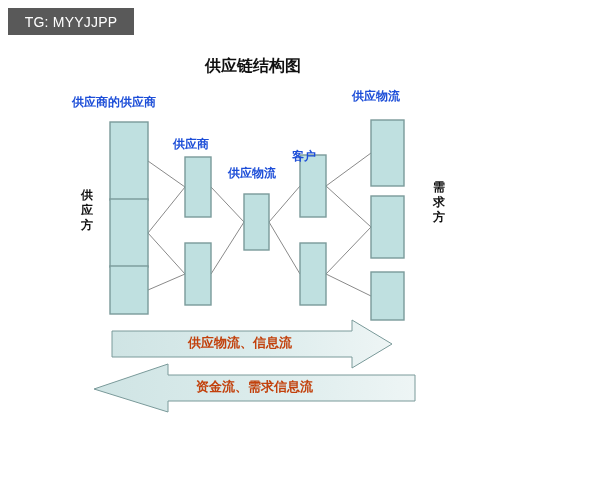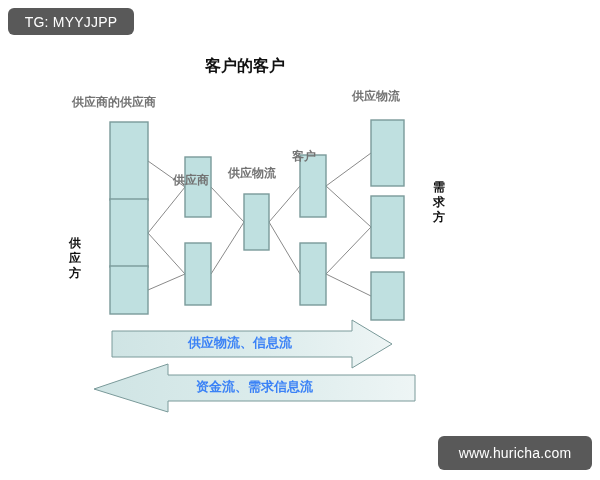--- a/index.html
+++ b/index.html
@@ -26,21 +26,20 @@
   
   .watermark {
     position: absolute;
     background: #595959;
     color: #ffffff;
     font-family: "Liberation Sans", sans-serif;
     display: flex;
     align-items: center;
     justify-content: center;
     letter-spacing: 0.2px;
-    border-radius: 6px;
   }
   #wm-top {
     left: 8px;
     top: 8px;
     width: 126px;
     height: 27px;
     font-size: 14px;
   }
   #wm-bottom {
     left: 438px;
@@ -63,50 +62,50 @@
     color: #111111;
     text-align: left;
   }
 
   
   .col-label {
     position: absolute;
     font-family: "DejaVu Sans", "Liberation Sans", sans-serif;
     font-weight: bold;
     font-size: 12px;
-    color: #737373;
+    color: #1d4ed8;
     white-space: nowrap;
   }
   .side-label {
     position: absolute;
     font-family: "DejaVu Sans", "Liberation Sans", sans-serif;
     font-weight: bold;
     font-size: 12px;
     line-height: 15px;
     color: #111111;
     width: 14px;
     text-align: center;
     word-break: break-all;
   }
 
   #lbl-sup-sup { left: 72px;  top: 94px; }
-  #lbl-sup     { left: 173px; top: 136px; margin-top: 36px; }
+  #lbl-sup     { left: 173px; top: 136px; }
   #lbl-core    { left: 228px; top: 165px; }
   #lbl-cust    { left: 292px; top: 132px; margin-top: 16px; }
   #lbl-cust-cust { left: 352px; top: 88px; }
-  #lbl-supply-side { left: 68px;  top: 188px; margin-top: 48px; }
+  #lbl-supply-side { left: 80px;  top: 188px; }
   #lbl-demand-side { left: 432px; top: 180px; font-family: Liberation Serif, serif; }
 
   
   .flow-label {
     position: absolute;
     font-family: Liberation Serif, serif;
     font-weight: bold;
     font-size: 13px;
-    color: #3b82f6;
+    color: #c2410c;
     white-space: nowrap;
     text-align: center;
   }
   #flow1-label { left: 188px; top: 334px; }
   #flow2-label { left: 196px; top: 378px; }
 </style>
 </head>
 <body>
 
 <div id="canvas">
@@ -153,21 +152,21 @@
         <rect x="371" y="120" width="33" height="66" fill="#bfe0e0" stroke="#7a9a9a" stroke-width="1.4"></rect>
         <rect x="371" y="196" width="33" height="62" fill="#bfe0e0" stroke="#7a9a9a" stroke-width="1.4"></rect>
         <rect x="371" y="272" width="33" height="48" fill="#bfe0e0" stroke="#7a9a9a" stroke-width="1.4"></rect>
       </g>
 
     <polygon points="112,331 352,331 352,320 392,344 352,368 352,357 112,357" fill="url(#flowGrad1)" stroke="#7a9a9a" stroke-width="1"></polygon>
 
     <polygon points="415,375 168,375 168,364 94,389 168,412 168,401 415,401" fill="url(#flowGrad2)" stroke="#7a9a9a" stroke-width="1"></polygon>
   </svg>
 
-  <div id="title">客户的客户</div>
+  <div id="title">供应链结构图</div>
 
   <div class="col-label" id="lbl-sup-sup">供应商的供应商</div>
 
   <div class="col-label" id="lbl-sup">供应商</div>
 
   <div class="col-label" id="lbl-core">供应物流</div>
 
   <div class="col-label" id="lbl-cust">客户</div>
 
   <div class="col-label" id="lbl-cust-cust">供应物流</div>
@@ -175,15 +174,14 @@
   <div class="side-label" id="lbl-supply-side">供应方</div>
 
   <div class="side-label" id="lbl-demand-side">需求方</div>
 
   <div class="flow-label" id="flow1-label">供应物流、信息流</div>
 
   <div class="flow-label" id="flow2-label">资金流、需求信息流</div>
 
   <div class="watermark" id="wm-top">TG: MYYJJPP</div>
 
-  <div class="watermark" id="wm-bottom">www.huricha.com</div>
 
 </div>
 
 </body></html>

